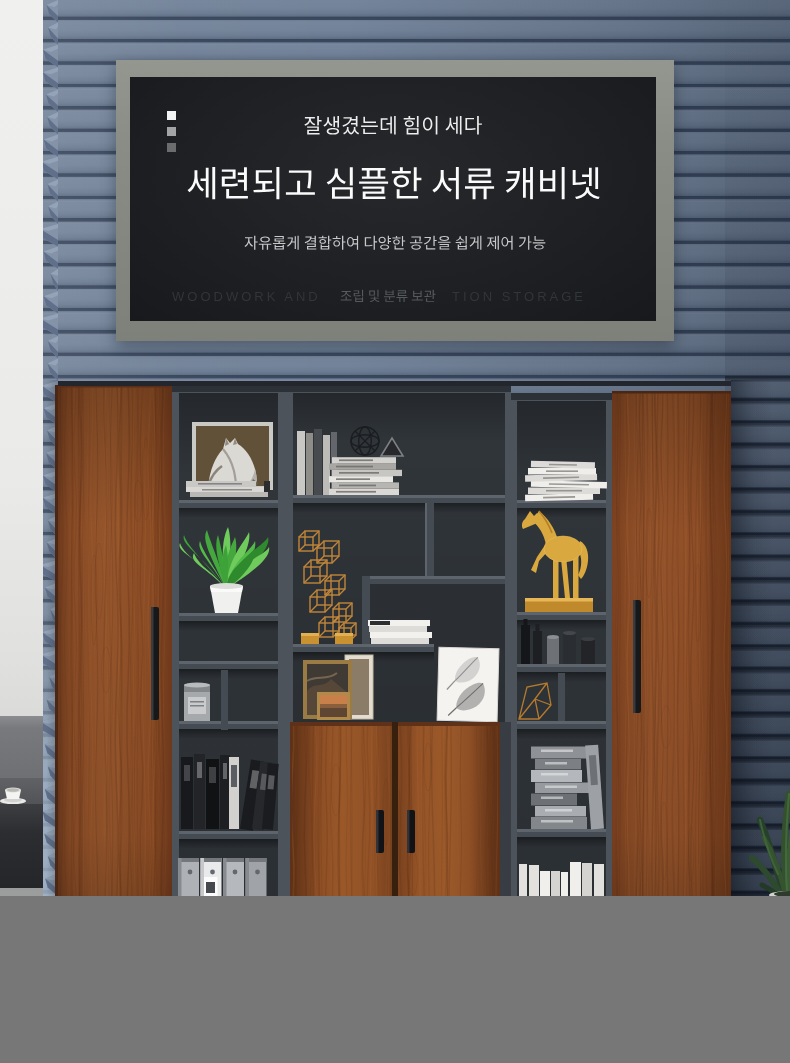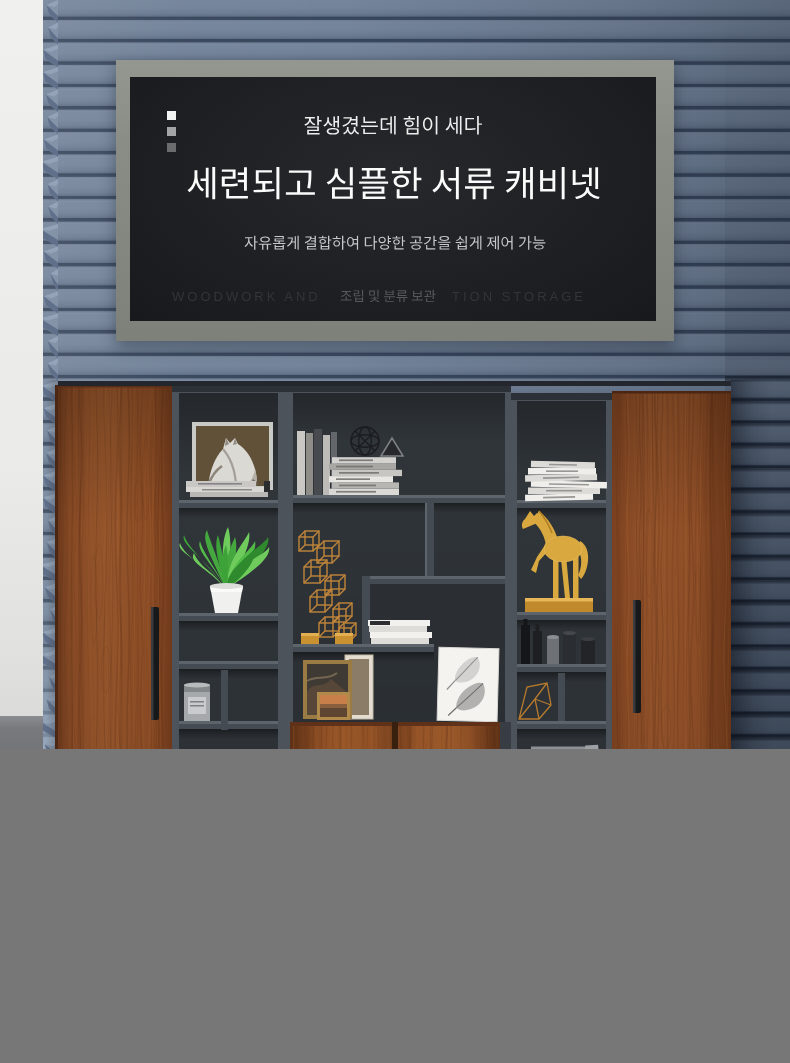--- a/index.html
+++ b/index.html
@@ -1,15 +1,15 @@
 <!DOCTYPE html>
 <html><head><meta charset="utf-8">
 <style>
 html,body{margin:0;padding:0;background:#777;}
-#stage{position:relative;width:790px;height:749px;overflow:hidden;background:#6d7d92;font-family:"Liberation Sans",sans-serif;}
+#stage{position:relative;width:790px;height:896px;overflow:hidden;background:#6d7d92;font-family:"Liberation Sans",sans-serif;}
 .abs{position:absolute;}
 </style></head>
 <body>
 <div id="stage">
 
 <div class="abs" style="left:43px;top:0;width:747px;height:1063px;
 background:
  linear-gradient(180deg, rgba(0,0,0,0) 0%, rgba(0,0,0,0) 52%, rgba(10,16,28,0.28) 100%),
  linear-gradient(90deg, rgba(255,255,255,0.08) 0%, rgba(255,255,255,0.02) 18%, rgba(0,0,0,0) 40%, rgba(8,14,26,0.13) 78%, rgba(10,16,30,0.26) 100%),
  repeating-linear-gradient(180deg,

